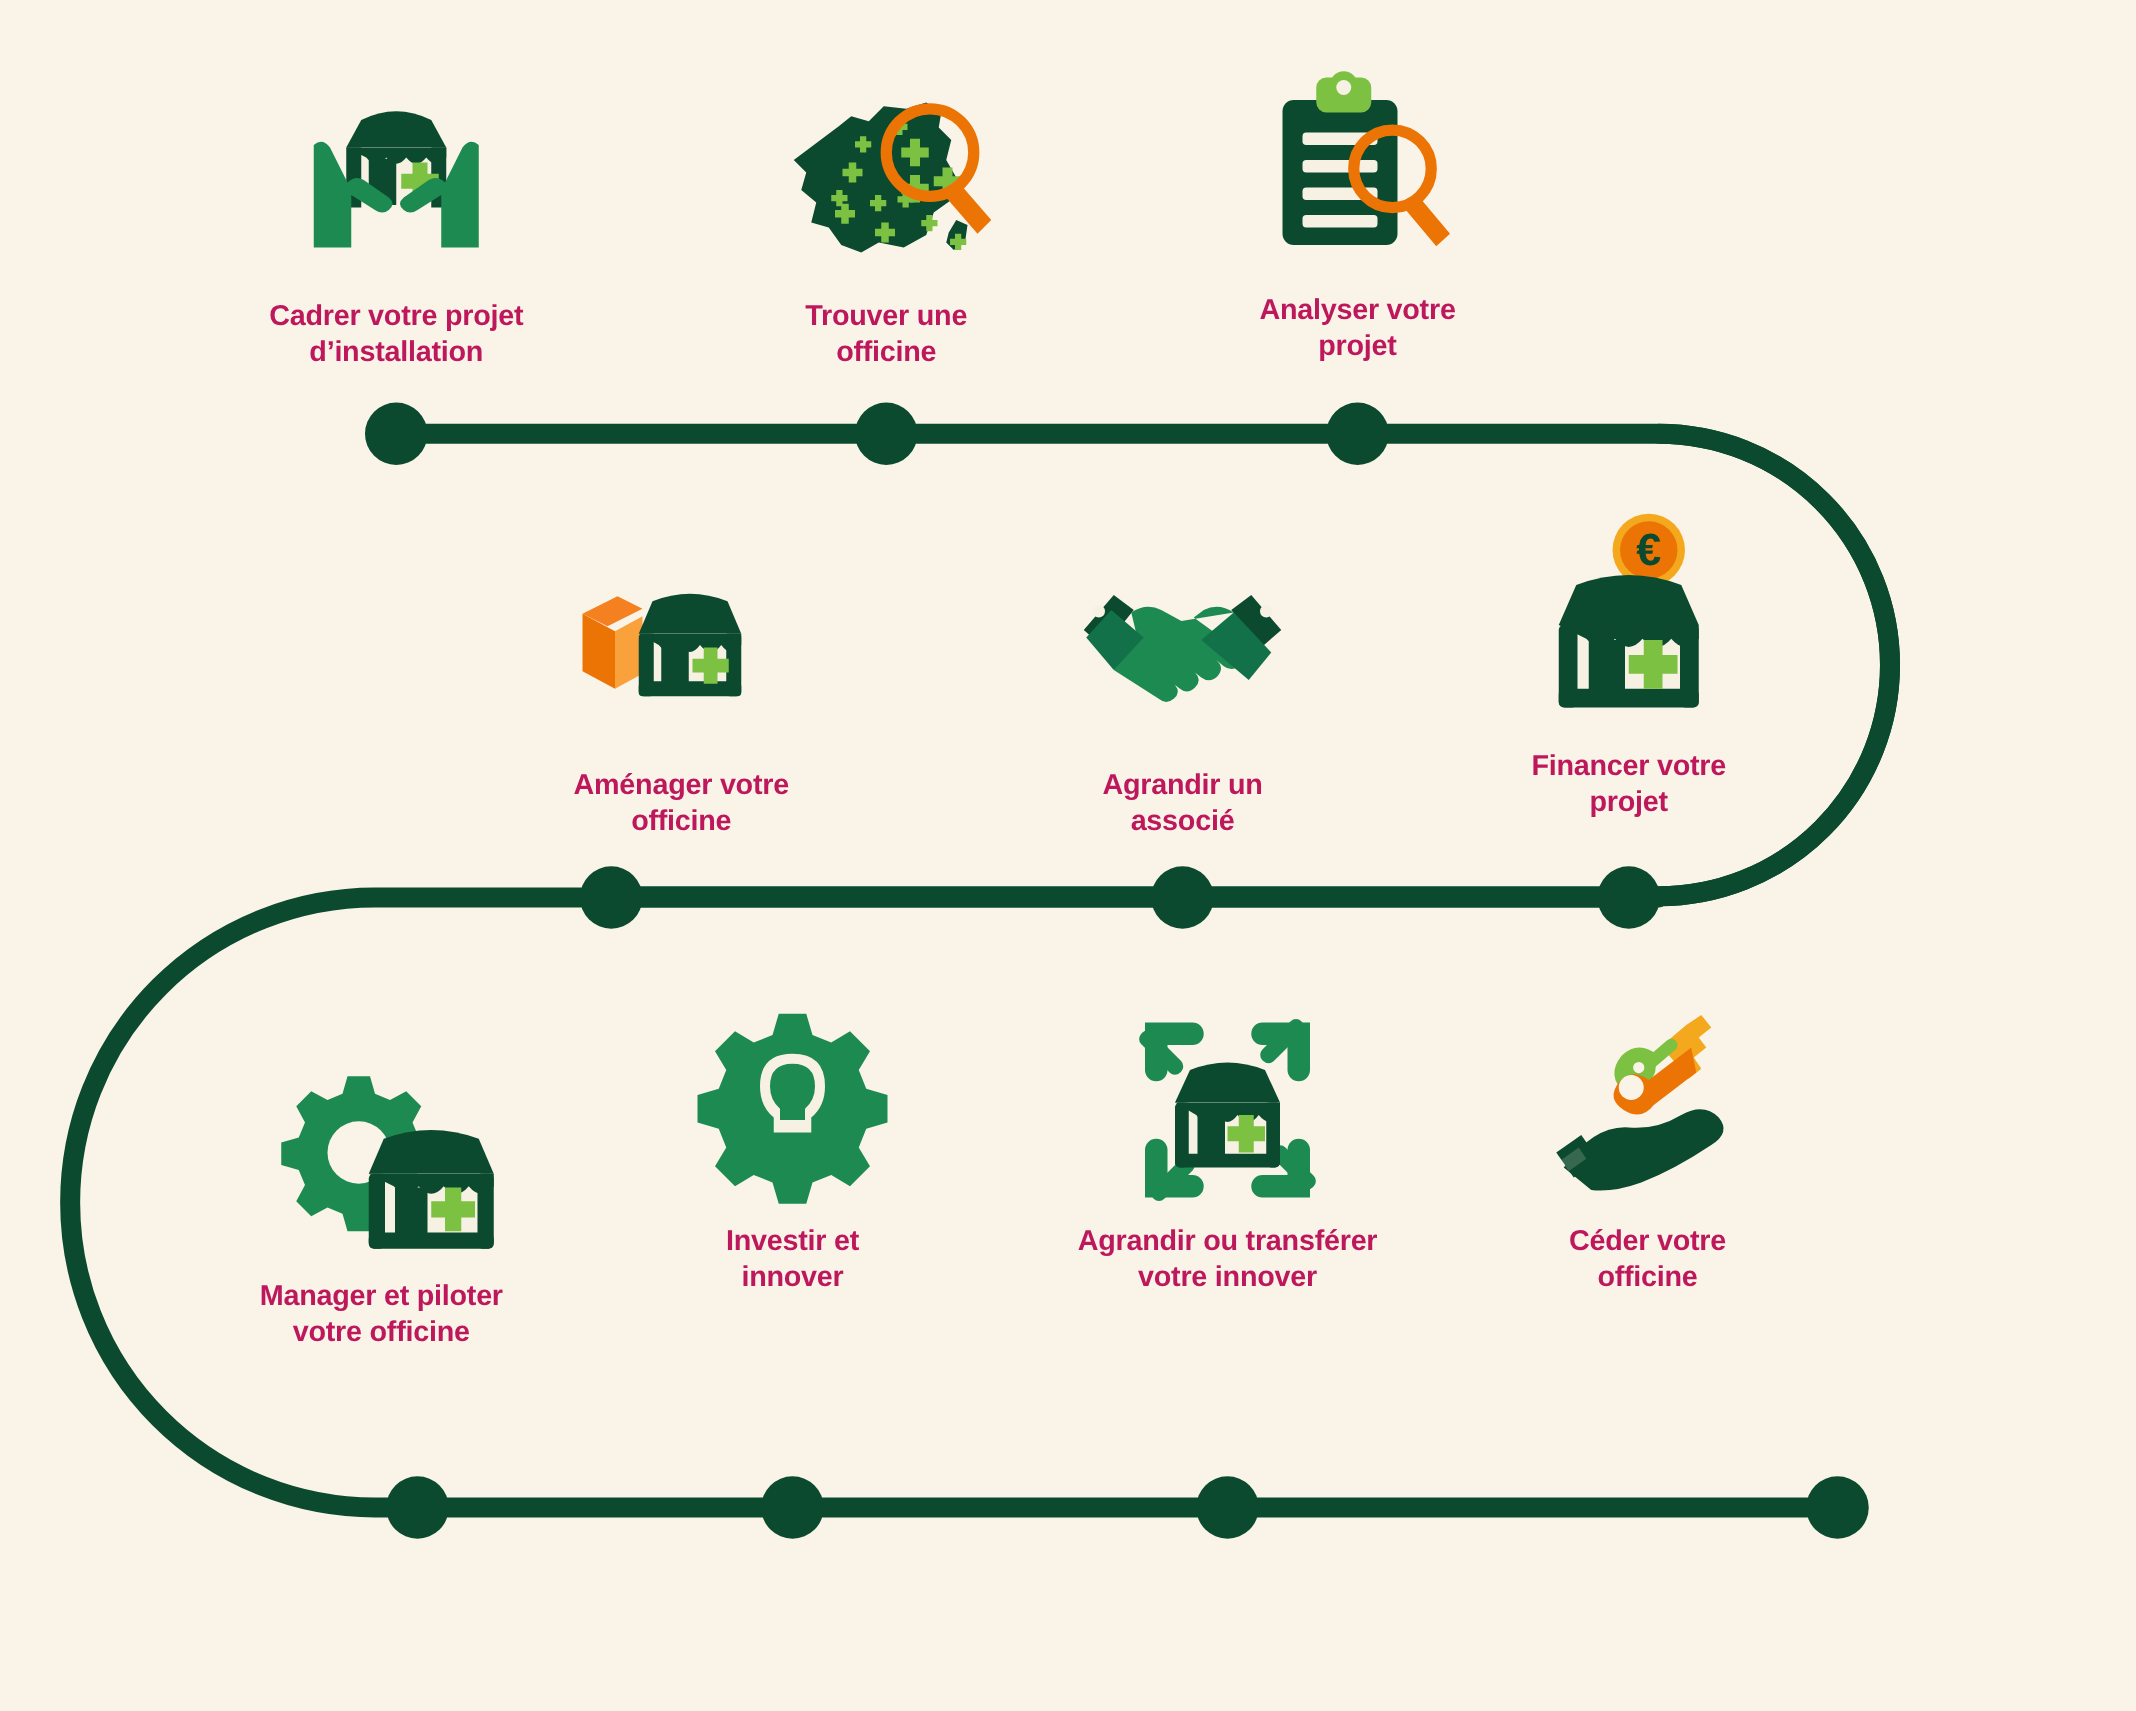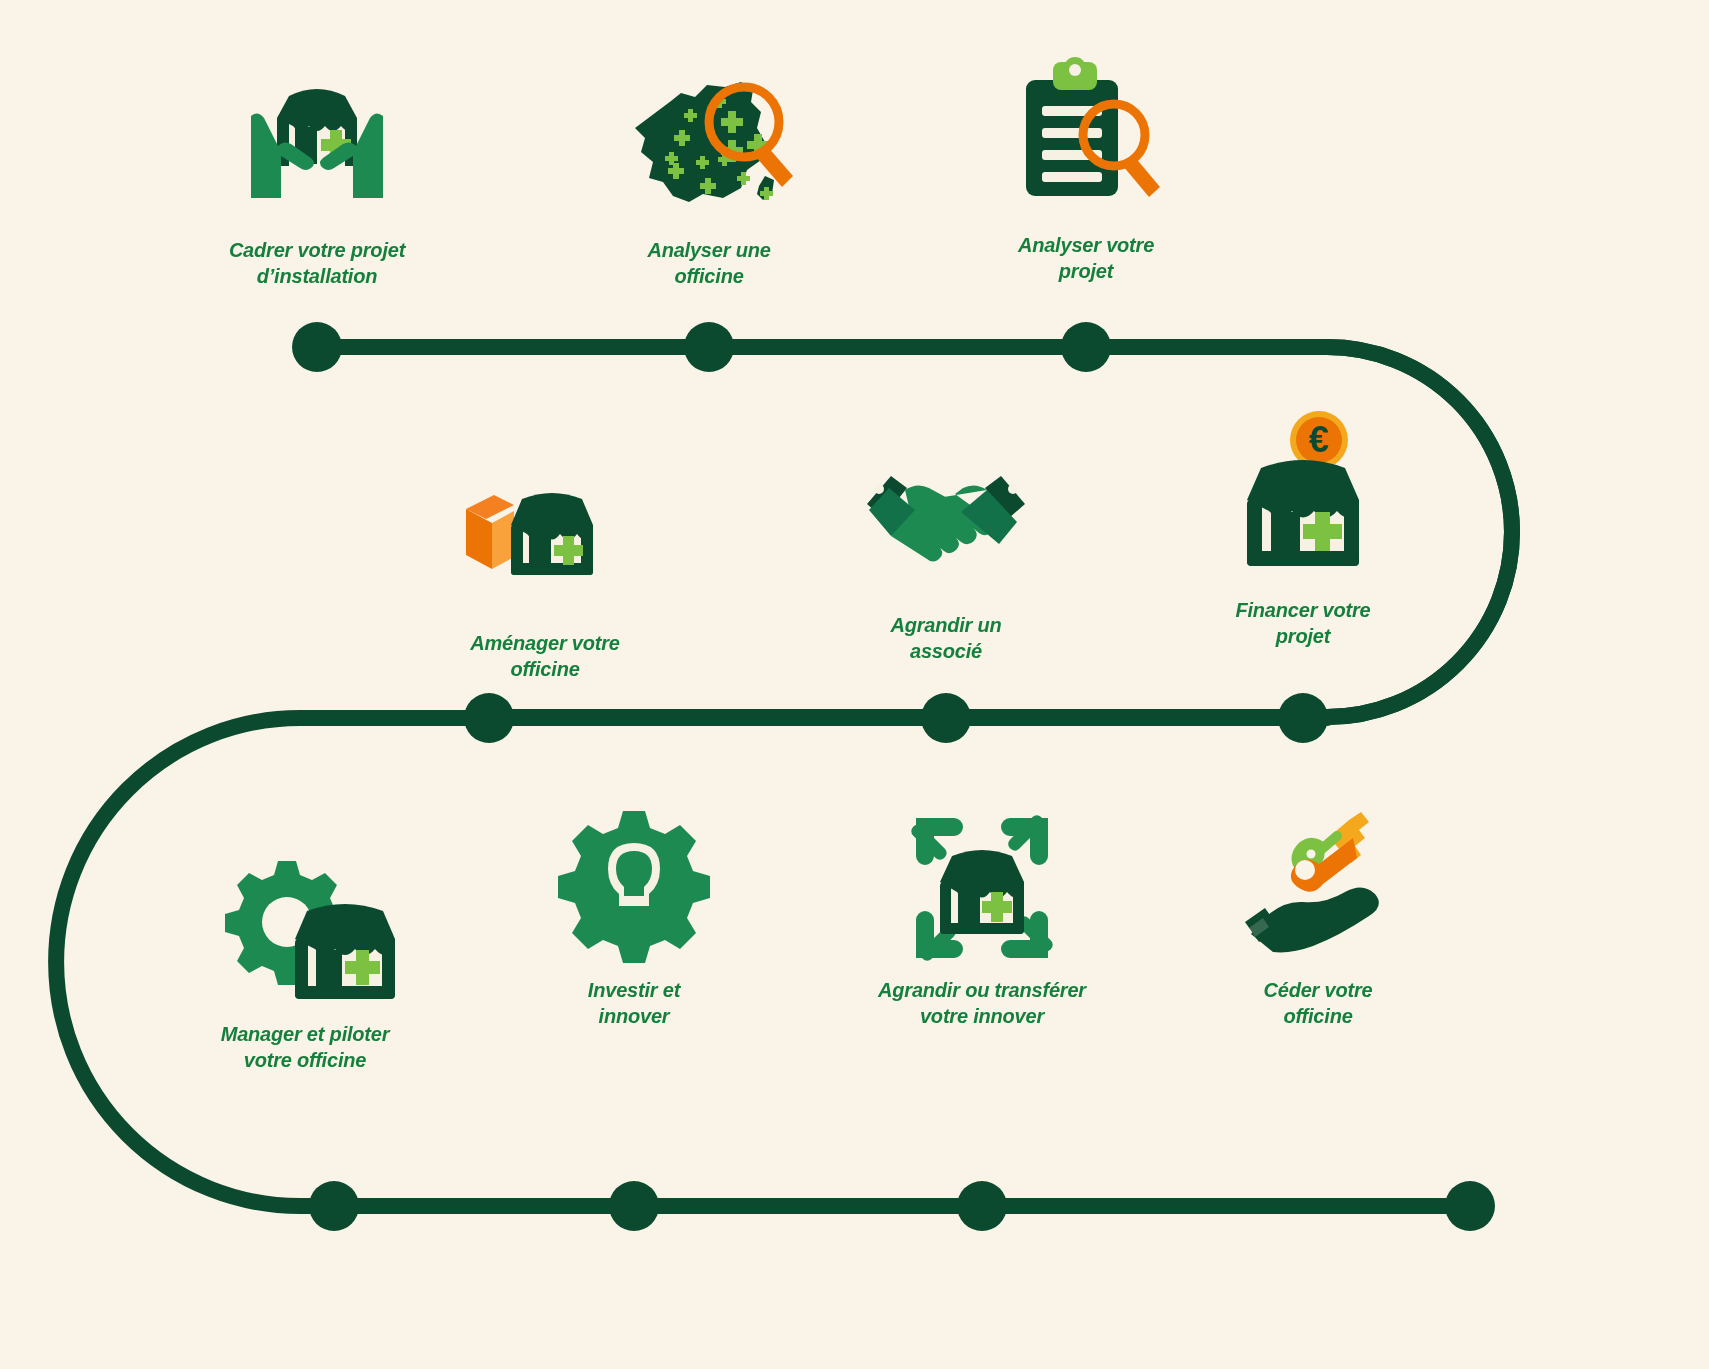--- a/index.html
+++ b/index.html
@@ -7,28 +7,27 @@
     width:1709px;height:1369px;
     background:#faf4e8;
     font-family:"Liberation Sans","DejaVu Sans",sans-serif;
     overflow:hidden;position:relative;
   }
   .stage{position:absolute;inset:0;}
   .path-layer{position:absolute;left:0;top:0;width:1709px;height:1369px;pointer-events:none;}
   .step{position:absolute;text-align:center;}
   .step .icon-wrap{display:flex;align-items:center;justify-content:center;height:175px;}
   .step .label{
-    color:#15803d;
-    font-size:20px;
+    color:#be185d;
+    font-size:23px;
     line-height:1.28;
     font-weight:700;
     letter-spacing:-0.2px;
     margin-top:8px;
     white-space:pre-line;
-    font-style:italic;
   }
   svg{display:block;overflow:visible;}
 </style>
 </head>
 <body>
 
 <div class="stage">
 
   <svg class="path-layer" viewBox="0 0 1709 1369">
     <path d="M 317 347 H 1327 A 185 185 0 0 1 1327 717 H 489
@@ -83,21 +82,21 @@
           <path d="M98 85 h5 v4 h4 v5 h-4 v4 h-5 v-4 h-4 v-5 h4 z"></path>
           <path d="M81 110 h6 v5 h5 v6 h-5 v5 h-6 v-5 h-5 v-6 h5 z"></path>
           <path d="M117 104 h5 v4 h4 v5 h-4 v4 h-5 v-4 h-4 v-5 h4 z"></path>
           <path d="M140 119 h5 v4 h4 v5 h-4 v4 h-5 v-4 h-4 v-5 h4 z"></path>
           <path d="M93 27 h5 v4 h4 v5 h-4 v4 h-5 v-4 h-4 v-5 h4 z"></path>
         </g>
         <circle cx="120" cy="54" r="35" fill="none" stroke="#ec7405" stroke-width="9"></circle>
         <path d="M143 78 l26 30 -11 11 -26 -30 z" fill="#ec7405"></path>
       </svg>
     </div>
-    <div class="label">Analyser une
+    <div class="label">Trouver une
 officine</div>
   </div>
 
   <div class="step" style="left:936px;top:50px;width:300px;text-align:center;">
     <div class="icon-wrap">
       <svg width="180" height="160" viewBox="0 0 180 160">
         <rect x="30" y="22" width="92" height="116" rx="9" fill="#0b4a2f"></rect>
         <rect x="57" y="4" width="44" height="28" rx="8" fill="#7cc142"></rect>
         <circle cx="79" cy="10" r="11" fill="#7cc142"></circle>
         <circle cx="79" cy="12" r="6" fill="#f7f1e3"></circle>
@@ -106,21 +105,21 @@
         <rect x="46" y="92" width="60" height="10" rx="3" fill="#f7f1e3"></rect>
         <rect x="46" y="114" width="60" height="10" rx="3" fill="#f7f1e3"></rect>
         <circle cx="118" cy="77" r="31" fill="none" stroke="#ec7405" stroke-width="9"></circle>
         <path d="M138 98 l26 31 -11 10 -26 -31 z" fill="#ec7405"></path>
       </svg>
     </div>
     <div class="label">Analyser votre
 projet</div>
   </div>
 
-  <div class="step" style="left:380px;top:448px;width:330px;">
+  <div class="step" style="left:380px;top:430px;width:330px;">
     <div class="icon-wrap">
       <svg width="170" height="130" viewBox="0 0 170 130">
         <path d="M6 38 l28 -14 20 10 -28 14 z" fill="#f48020"></path>
         <path d="M6 38 v46 l26 14 V52 z" fill="#ec7405"></path>
         <path d="M32 52 v46 l22 -12 V40 z" fill="#f9a13a"></path>
         <path d="M62 28 q30 -12 60 0 l11 26 H51 Z" fill="#0b4a2f"></path>
         <rect x="63" y="54" width="58" height="44" fill="#f7f1e3"></rect>
         <path d="M51 54 h82 v9 q-8 11 -16 0 q-8 11 -17 0 q-8 11 -16 0 q-8 11 -17 0 Z" fill="#0b4a2f"></path>
         <rect x="51" y="54" width="12" height="50" rx="3" fill="#0b4a2f"></rect>
         <rect x="121" y="54" width="12" height="50" rx="3" fill="#0b4a2f"></rect>

